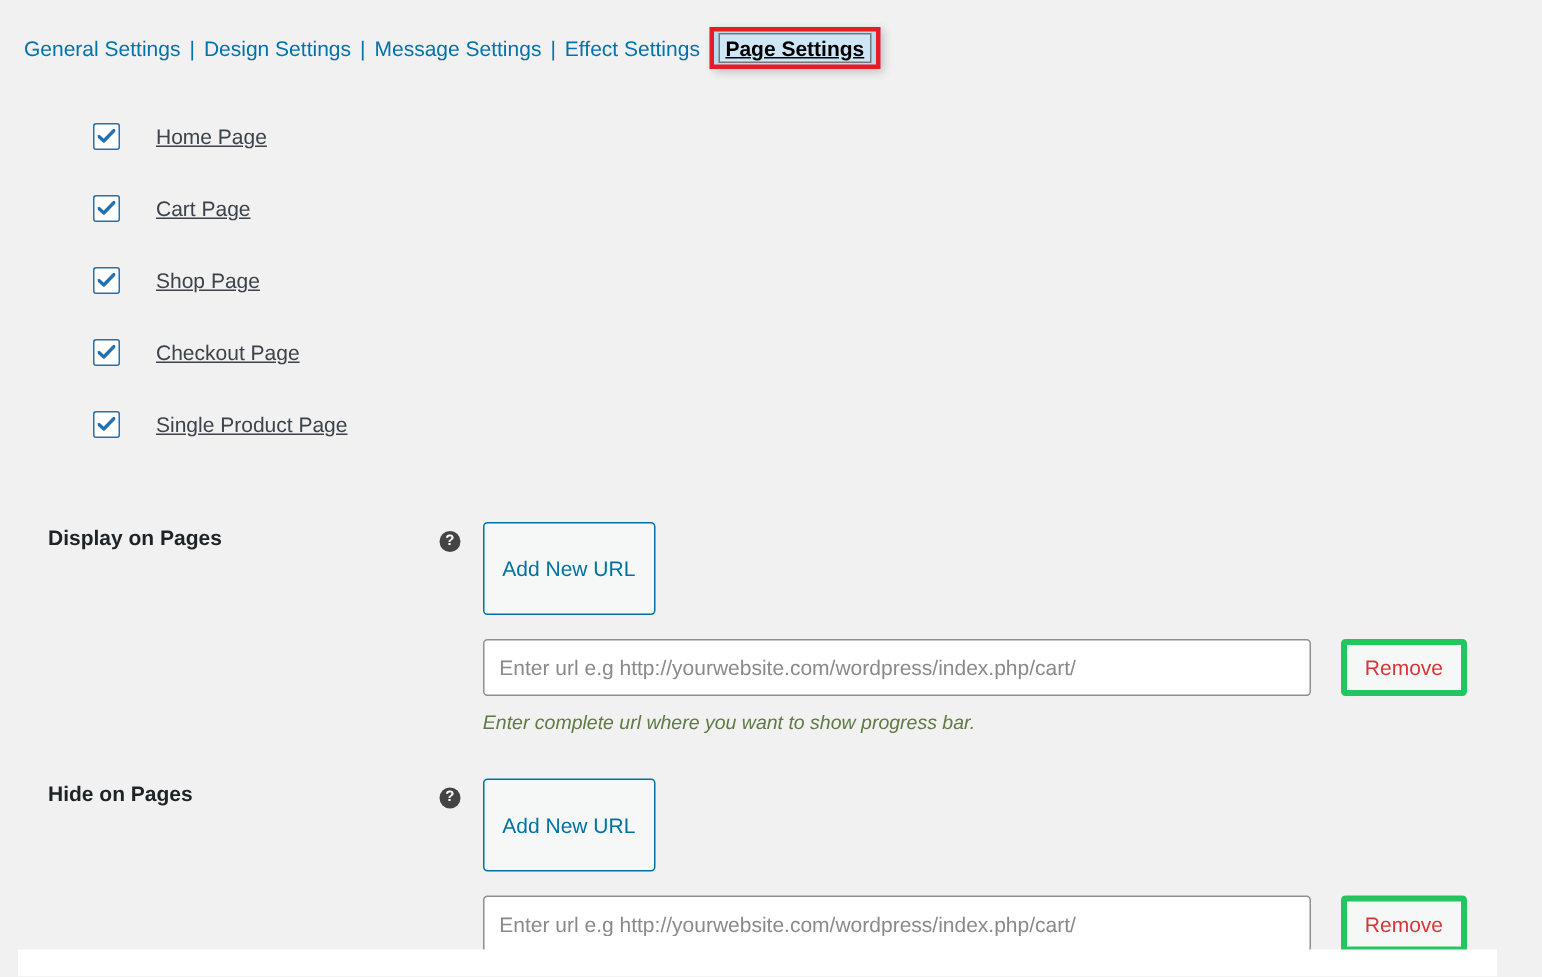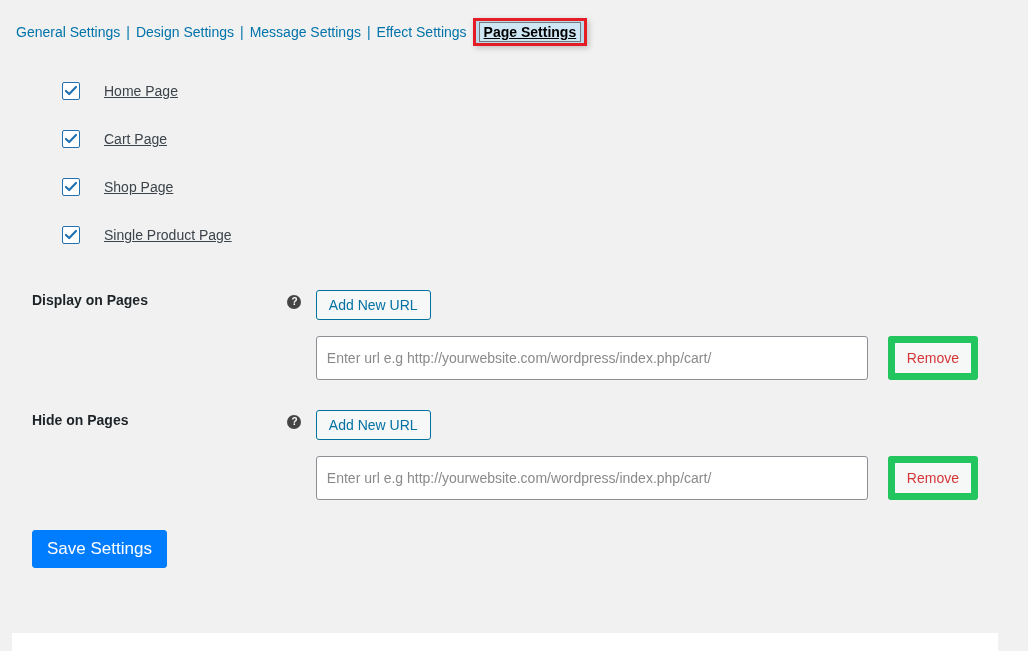--- a/index.html
+++ b/index.html
@@ -94,21 +94,21 @@
     font-weight: bold;
   }
   .row-content {
     flex: 1;
   }
   .check-item {
     display: flex;
     align-items: center;
     margin-bottom: 30px;
   }
-  .check-item:last-child { margin-bottom: 16px; }
+  .check-item:last-child { margin-bottom: 26px; }
   .cbox {
     width: 16px;
     height: 16px;
     border: 1.5px solid #2271b1;
     border-radius: 2px;
     background: #fff;
     display: inline-flex;
     align-items: center;
     justify-content: center;
     margin-right: 24px;
@@ -117,21 +117,21 @@
   .cbox svg { display:block; }
   .check-label {
     color: #3c434a;
     text-decoration: underline;
   }
   .btn-outline {
     display: inline-block;
     border: 1px solid #0071a1;
     color: #0071a1;
     background: #f6f7f7;
-    padding: 5px 12px;
+    padding: 21px 12px;
     border-radius: 3px;
     cursor: pointer;
     line-height: 18px;
   }
   .url-row {
     display: flex;
     align-items: stretch;
     margin-top: 16px;
     gap: 20px;
   }
@@ -142,21 +142,21 @@
     border-radius: 3px;
     background: #fff;
     padding: 8px 10px;
     color: #555;
     font-size: 14px;
     line-height: 18px;
     outline: none;
   }
   .url-input::placeholder { color: #8a8a8a; }
   .btn-remove {
-    border: 7px solid #22c55e;
+    border: 4px solid #22c55e;
     color: #d63638;
     background: #f6f7f7;
     padding: 6px 12px;
     border-radius: 3px;
     cursor: pointer;
     line-height: 18px;
     align-self: center;
   }
   .hint {
     margin-top: 10px;
@@ -224,36 +224,45 @@
               </svg>
           </span>
           <span class="check-label">Shop Page</span>
         </div>
         <div class="check-item">
           <span class="cbox">
             <svg width="12" height="12" viewBox="0 0 12 12">
                 <path d="M1 6 L4.2 9 L11 2" stroke="#2271b1" stroke-width="2.2" fill="none" stroke-linecap="round" stroke-linejoin="round"></path>
               </svg>
           </span>
+          <span class="check-label">Checkout Page</span>
+        </div>
+        <div class="check-item">
+          <span class="cbox">
+            <svg width="12" height="12" viewBox="0 0 12 12">
+                <path d="M1 6 L4.2 9 L11 2" stroke="#2271b1" stroke-width="2.2" fill="none" stroke-linecap="round" stroke-linejoin="round"></path>
+              </svg>
+          </span>
           <span class="check-label">Single Product Page</span>
         </div>
       </div>
     </div>
 
     <div class="form-row">
       <div class="row-label">Display on Pages</div>
       <div class="help-col">
         <span class="help-icon">?</span>
       </div>
       <div class="row-content">
         <span class="btn-outline">Add New URL</span>
         <div class="url-row">
           <input class="url-input" type="text" placeholder="Enter url e.g http://yourwebsite.com/wordpress/index.php/cart/" style="">
           <span class="btn-remove">Remove</span>
         </div>
+        <div class="hint">Enter complete url where you want to show progress bar.</div>
       </div>
     </div>
 
     <div class="form-row">
       <div class="row-label">Hide on Pages</div>
       <div class="help-col">
         <span class="help-icon">?</span>
       </div>
       <div class="row-content">
         <span class="btn-outline">Add New URL</span>

